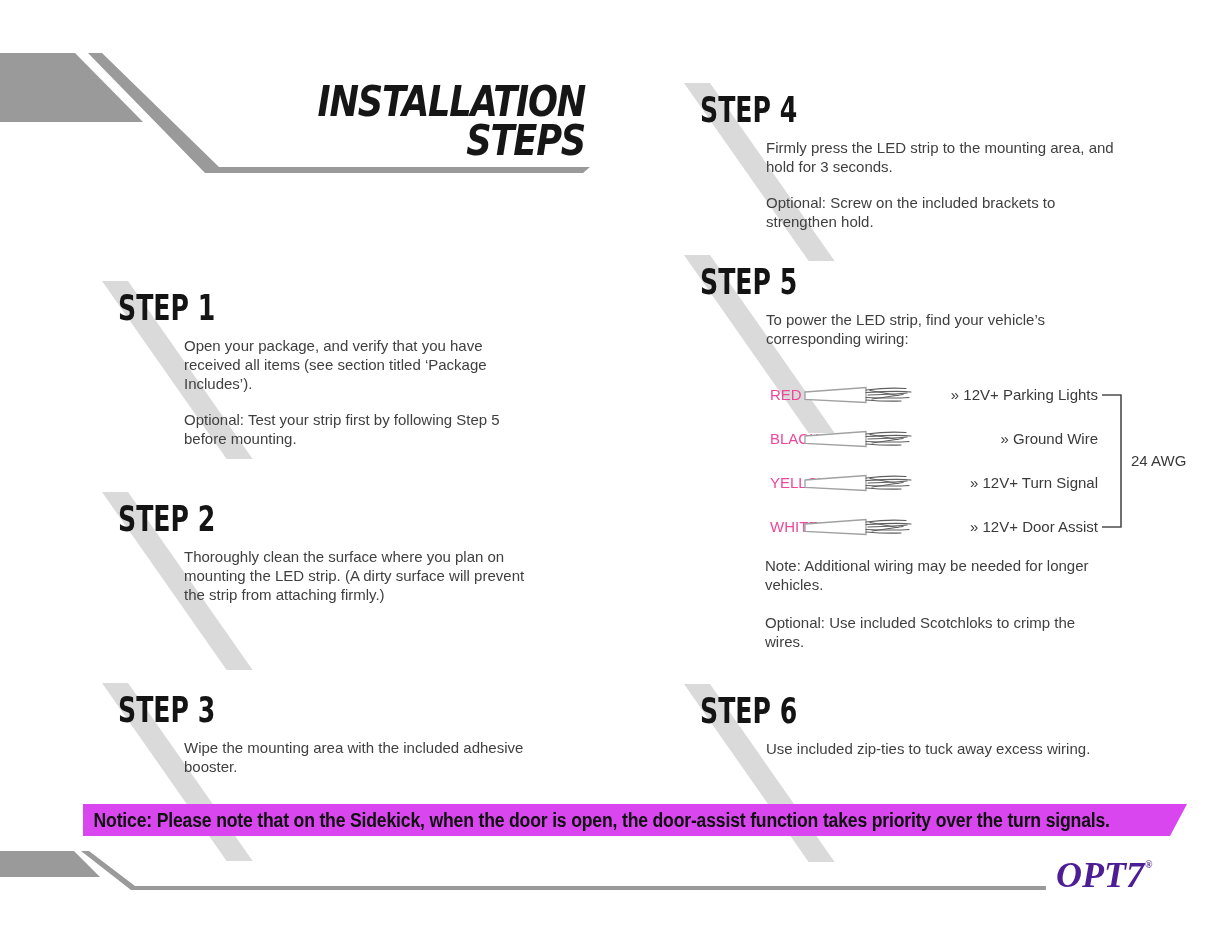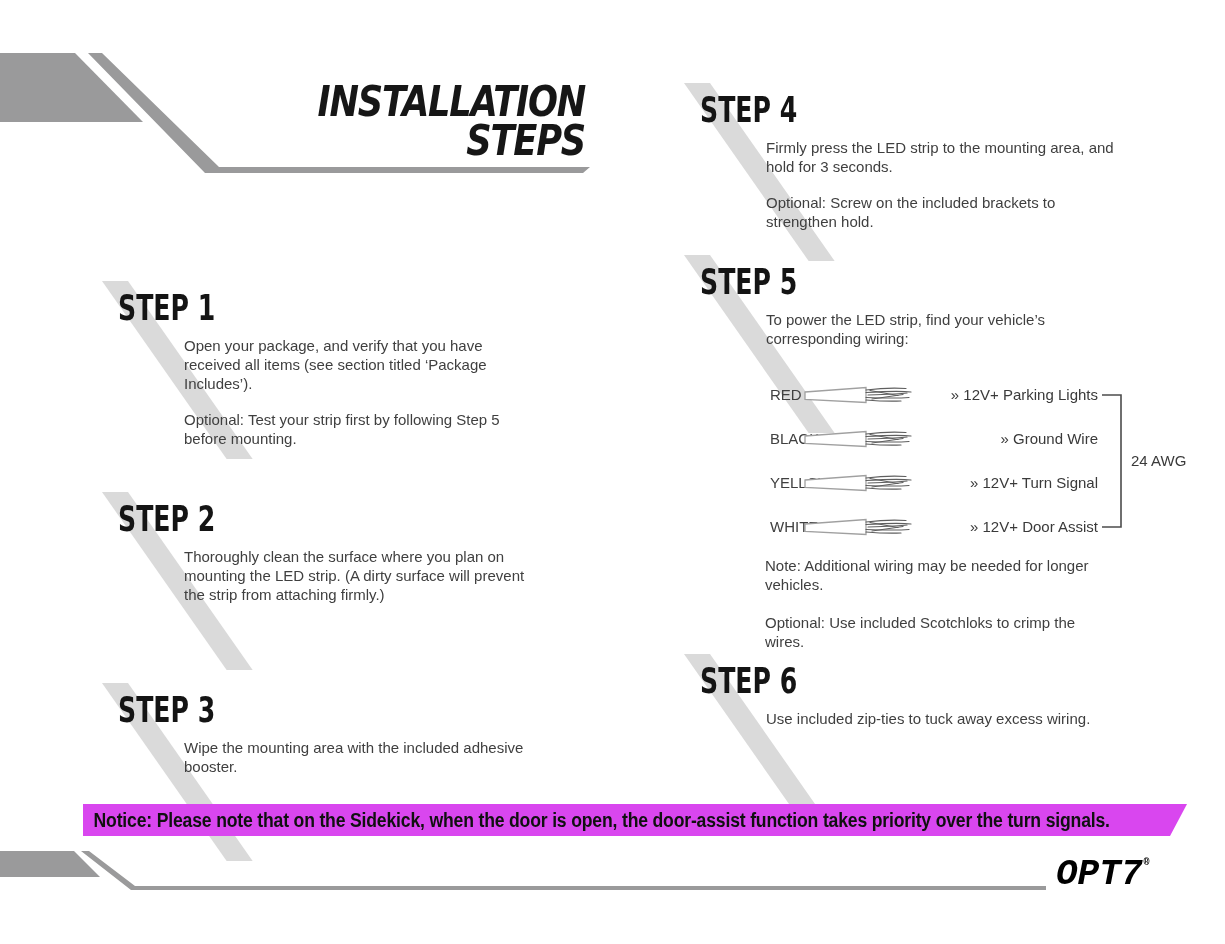--- a/index.html
+++ b/index.html
@@ -31,21 +31,21 @@
   }
   .step-body {
     position:relative; z-index:1; margin:10px 0 0 66px; width:352px;
     font-size:15px; line-height:19px; color:#3f3f3f;
   }
   .step-body p { margin:0 0 17px 0; }
   .step-body p:last-child { margin-bottom:0; }
 
   
   .wire-row { position:absolute; left:770px; width:328px; height:22px; }
-  .wire-name { position:absolute; left:0; top:2px; font-size:15px; color:#404040; }
+  .wire-name { position:absolute; left:0; top:2px; font-size:15px; color:#ec4899; }
   .wire-art  { position:absolute; left:34px; top:0; }
   .wire-dest { position:absolute; right:0; top:2px; font-size:15px; color:#3a3a3a; white-space:nowrap; }
   .awg-label { position:absolute; left:1131px; top:452px; font-size:15px; color:#3a3a3a;text-align:right; }
   .step5-notes {
     position:absolute; left:765px; top:556px; width:352px;
     font-size:15px; line-height:19px; color:#3f3f3f;
   }
   .step5-notes p { margin:0 0 19px 0; }
 
   
@@ -56,22 +56,22 @@
   }
   .notice-text {
     display:inline-block; padding-left:12px; white-space:nowrap;
     font-weight:bold; font-size:20px; line-height:32px; color:#101010;
     letter-spacing:-0.2px; transform:scaleX(0.88); transform-origin:0 50%;
   }
 
   
   .brand {
     position:absolute; left:1056px; top:855px;
-    font-family:Liberation Mono, monospace; font-weight:bold; font-style:italic;
-    font-size:36px; line-height:40px; color:#000000; white-space:nowrap;
+    font-family:Liberation Serif, serif; font-weight:bold; font-style:italic;
+    font-size:36px; line-height:40px; color:#4c1d95; white-space:nowrap;
   }
   .brand .reg { font-size:10px; font-style:normal; position:relative; top:-19px; left:1px; }
 </style>
 </head>
 <body>
 
 <div class="page">
 
   <svg width="0" height="0" style="position:absolute" aria-hidden="true">
     <defs>
@@ -174,21 +174,21 @@
   <svg class="decor" style="left:1102px; top:387px" width="24" height="148" viewBox="0 0 24 148">
     <path d="M0,8 H19 V140 H0" fill="none" stroke="#4c4c4c" stroke-width="1.6"></path>
   </svg>
   <div class="awg-label">24 AWG</div>
 
   <div class="step5-notes">
     <p>Note: Additional wiring may be needed for longer vehicles.</p>
     <p>Optional: Use included Scotchloks to crimp the wires.</p>
   </div>
 
-  <section class="step" style="left:700px; top:664px">
+  <section class="step" style="left:700px; top:694px">
     <div class="swoosh"></div>
     <h2 class="step-heading">STEP 6</h2>
     <div class="step-body">
       <p>Use included zip-ties to tuck away excess wiring.</p>
     </div>
   </section>
 
   <div class="notice">
     <span class="notice-text">Notice: Please note that on the Sidekick, when the door is open, the door-assist function takes priority over the turn signals.</span>
   </div>

